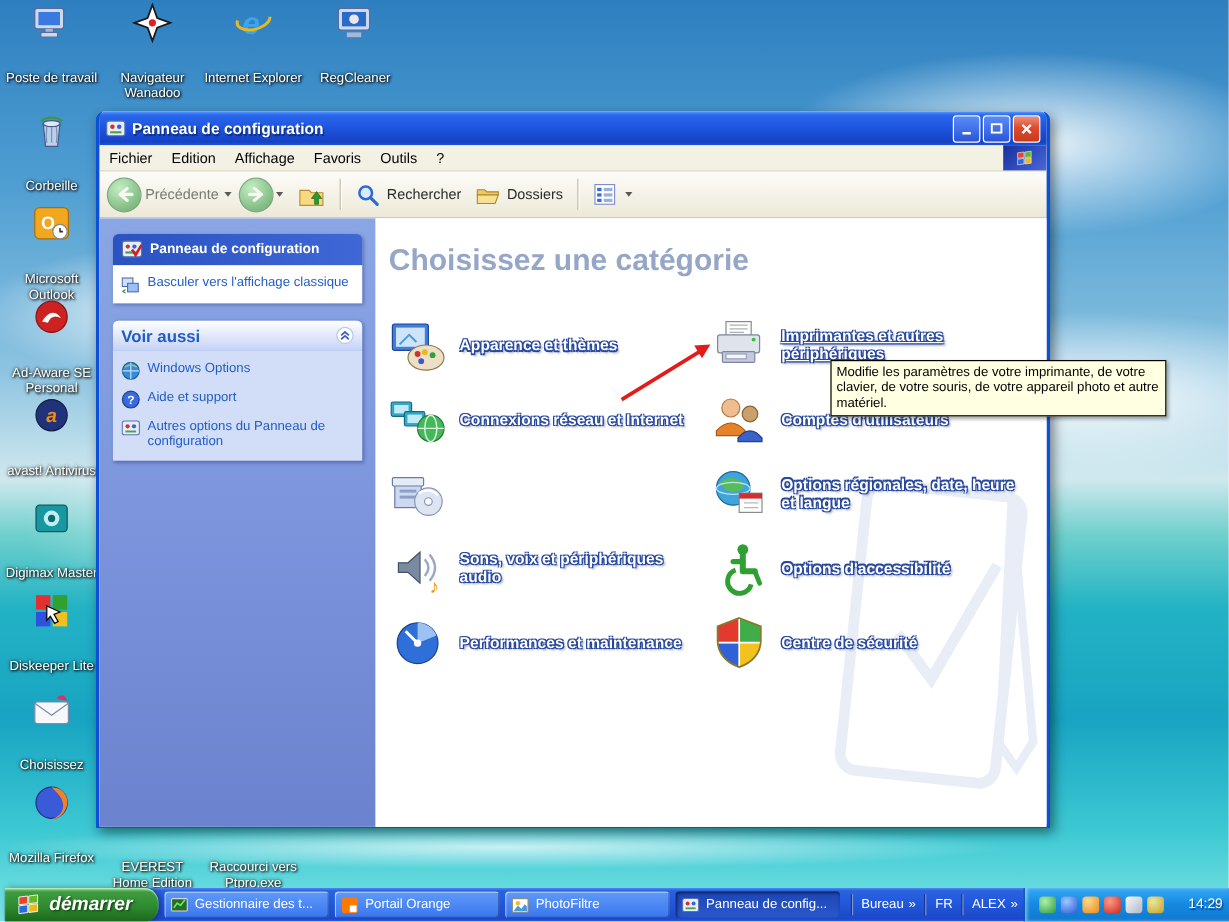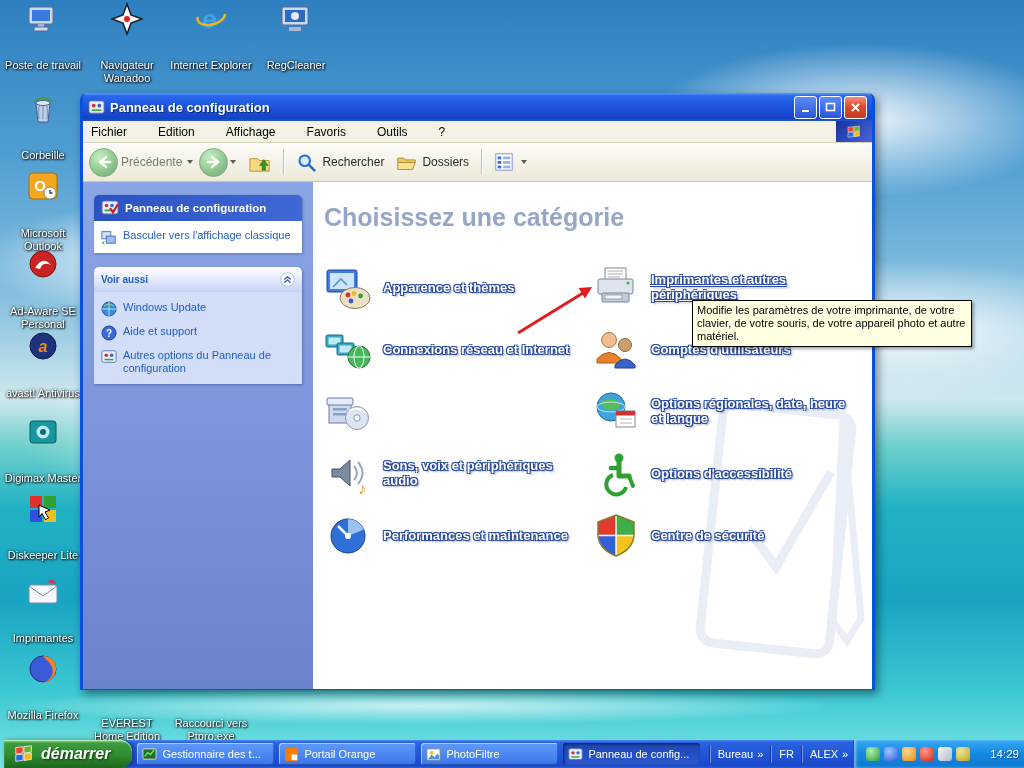--- a/index.html
+++ b/index.html
@@ -33,21 +33,21 @@
   .titlebar .ticon{width:17px;height:17px;margin-right:5px;}
   .titlebar .ttext{color:#fff;font-weight:bold;font-size:13px;flex:1;
       text-shadow:1px 1px 1px #0a2a7a;white-space:nowrap;overflow:hidden;}
   .wbtn{width:21px;height:21px;margin-left:2px;border:1px solid #fff;border-radius:3px;
       display:flex;align-items:center;justify-content:center;cursor:pointer;
       background:linear-gradient(to bottom,#5a8cf8,#2a55d8);}
   .wbtn.close{background:linear-gradient(to bottom,#f09078,#dd4a2c 45%,#c83a1e);}
   .wbtn svg{display:block;}
 
   .menubar{height:21px;background:#f3f1e4;border-bottom:1px solid #d8d4bc;
-      display:flex;align-items:center;font-size:12px;color:#000;gap:15px;}
+      display:flex;align-items:center;font-size:12px;color:#000;}
   .menubar .mi{padding:2px 8px;cursor:pointer;}
   .winlogo{margin-left:auto;width:36px;height:21px;
       background:linear-gradient(135deg,#16309c,#4a66d8);display:flex;align-items:center;justify-content:center;}
 
   .toolbar{height:38px;background:linear-gradient(to bottom,#fdfcf8,#ece9d8);
       border-bottom:1px solid #c8c4ae;display:flex;align-items:center;padding:0 6px;}
   .circle-btn{width:27px;height:27px;border-radius:50%;flex:0 0 27px;cursor:pointer;
       background:radial-gradient(circle at 35% 30%,#9ce89c,#2f9a3f 65%,#17702a);
       border:1px solid #1a6a2a;display:flex;align-items:center;justify-content:center;}
   .circle-btn.dim{opacity:.55;}
@@ -68,21 +68,21 @@
   .sbox1-head{height:26px;display:flex;align-items:center;gap:6px;padding:0 7px;
       background:linear-gradient(to right,#2a52c0,#4067d6);}
   .sbox1-head .htext{color:#fff;font-weight:bold;font-size:11.5px;}
   .sbox1-body{background:#fff;padding:8px 7px;}
   .slink{display:flex;align-items:flex-start;gap:6px;color:#215dc6;font-size:11px;
       line-height:13px;cursor:pointer;margin-bottom:8px;}
   .slink:last-child{margin-bottom:0;}
   .slink .si{flex:0 0 16px;width:16px;height:16px;}
   .sbox2-head{height:25px;display:flex;align-items:center;padding:0 7px;
       background:linear-gradient(to bottom,#ffffff,#c6d3f7);color:#215dc6;
-      font-weight:bold;font-size:10px;}
+      font-weight:bold;font-size:14px;}
   .sbox2-head .chev{margin-left:auto;width:15px;height:15px;cursor:pointer;}
   .sbox2-body{background:#d2def8;padding:9px 7px;}
 
   
   .main{flex:1;background:#fff;position:relative;box-sizing:border-box;padding:21px 0 0 11px;overflow:hidden;}
   .main-title{font-size:25px;font-weight:bold;color:#95a6c7;margin:0 0 24px 0;
       text-shadow:1px 1px 0 #fff;}
   .cats{display:grid;grid-template-columns:268px 262px;grid-auto-rows:62px;align-items:center;position:relative;z-index:3;}
   .cat{display:flex;align-items:center;gap:11px;cursor:pointer;}
   .cat .cicon{width:48px;height:48px;flex:0 0 48px;}
@@ -187,21 +187,21 @@
         <path d="M13 13 l11 5 l-5 2 l3.5 6 l-3 1.5 l-3.5 -6 l-3 3.5 z" fill="#fff" stroke="#000" stroke-width="1"></path>
       </svg></div>
   <div class="lbl">Diskeeper Lite</div>
 </div>
 <div class="dicon" style="left:2px;top:575px">
   <div class="ic"><svg viewBox="0 0 34 34">
         <rect x="3" y="10" width="28" height="18" rx="2" fill="#f6f8fc" stroke="#7a8ab0"></rect>
         <path d="M3 11 L17 21 L31 11" stroke="#7a8ab0" fill="none"></path>
         <path d="M21 7 q6 -6 9 2 q-5 -1 -9 -2 z" fill="#e03060"></path>
       </svg></div>
-  <div class="lbl">Imprimantes</div>
+  <div class="lbl">Choisissez</div>
 </div>
 <div class="dicon" style="left:2px;top:652px">
   <div class="ic"><svg viewBox="0 0 34 34">
         <circle cx="17" cy="17" r="13" fill="#3a5ad8" stroke="#1c2f88"></circle>
         <path d="M17 4 c9 0 14 7 13 14 c-1 8 -8 13 -14 13 c8 -2 11.5 -8 10.5 -13.5 c-1 -6 -5 -8.5 -9.5 -13.5 z" fill="#f58220"></path>
       </svg></div>
   <div class="lbl">Mozilla Firefox</div>
 </div>
 
 <div class="dicon" style="left:86px;top:2px">
@@ -373,21 +373,21 @@
                 <path d="M4 10 l3 -2.6 l3 2.6" stroke="#3a62c8" stroke-width="1.4" fill="none"></path>
               </svg></span>
         </div>
         <div class="sbox2-body">
           <div class="slink">
             <span class="si"><svg viewBox="0 0 16 16">
                   <circle cx="8" cy="8" r="7" fill="#3a8ad8" stroke="#1c5a9c"></circle>
                   <path d="M1 8 h14 M8 1 v14" stroke="#bfe0f8" stroke-width="1"></path>
                   <path d="M3 5 q5 -3.5 10 0" stroke="#8ad08a" fill="none" stroke-width="1.2"></path>
                 </svg></span>
-            <span>Windows Update</span>
+            <span>Windows Options</span>
           </div>
           <div class="slink">
             <span class="si"><svg viewBox="0 0 16 16">
                   <circle cx="8" cy="8" r="7" fill="#3a6ae0" stroke="#20408c"></circle>
                   <text x="8" y="11.5" text-anchor="middle" font-size="10" font-weight="bold" fill="#fff">?</text>
                 </svg></span>
             <span>Aide et support</span>
           </div>
           <div class="slink">
             <span class="si"><svg viewBox="0 0 18 18">

